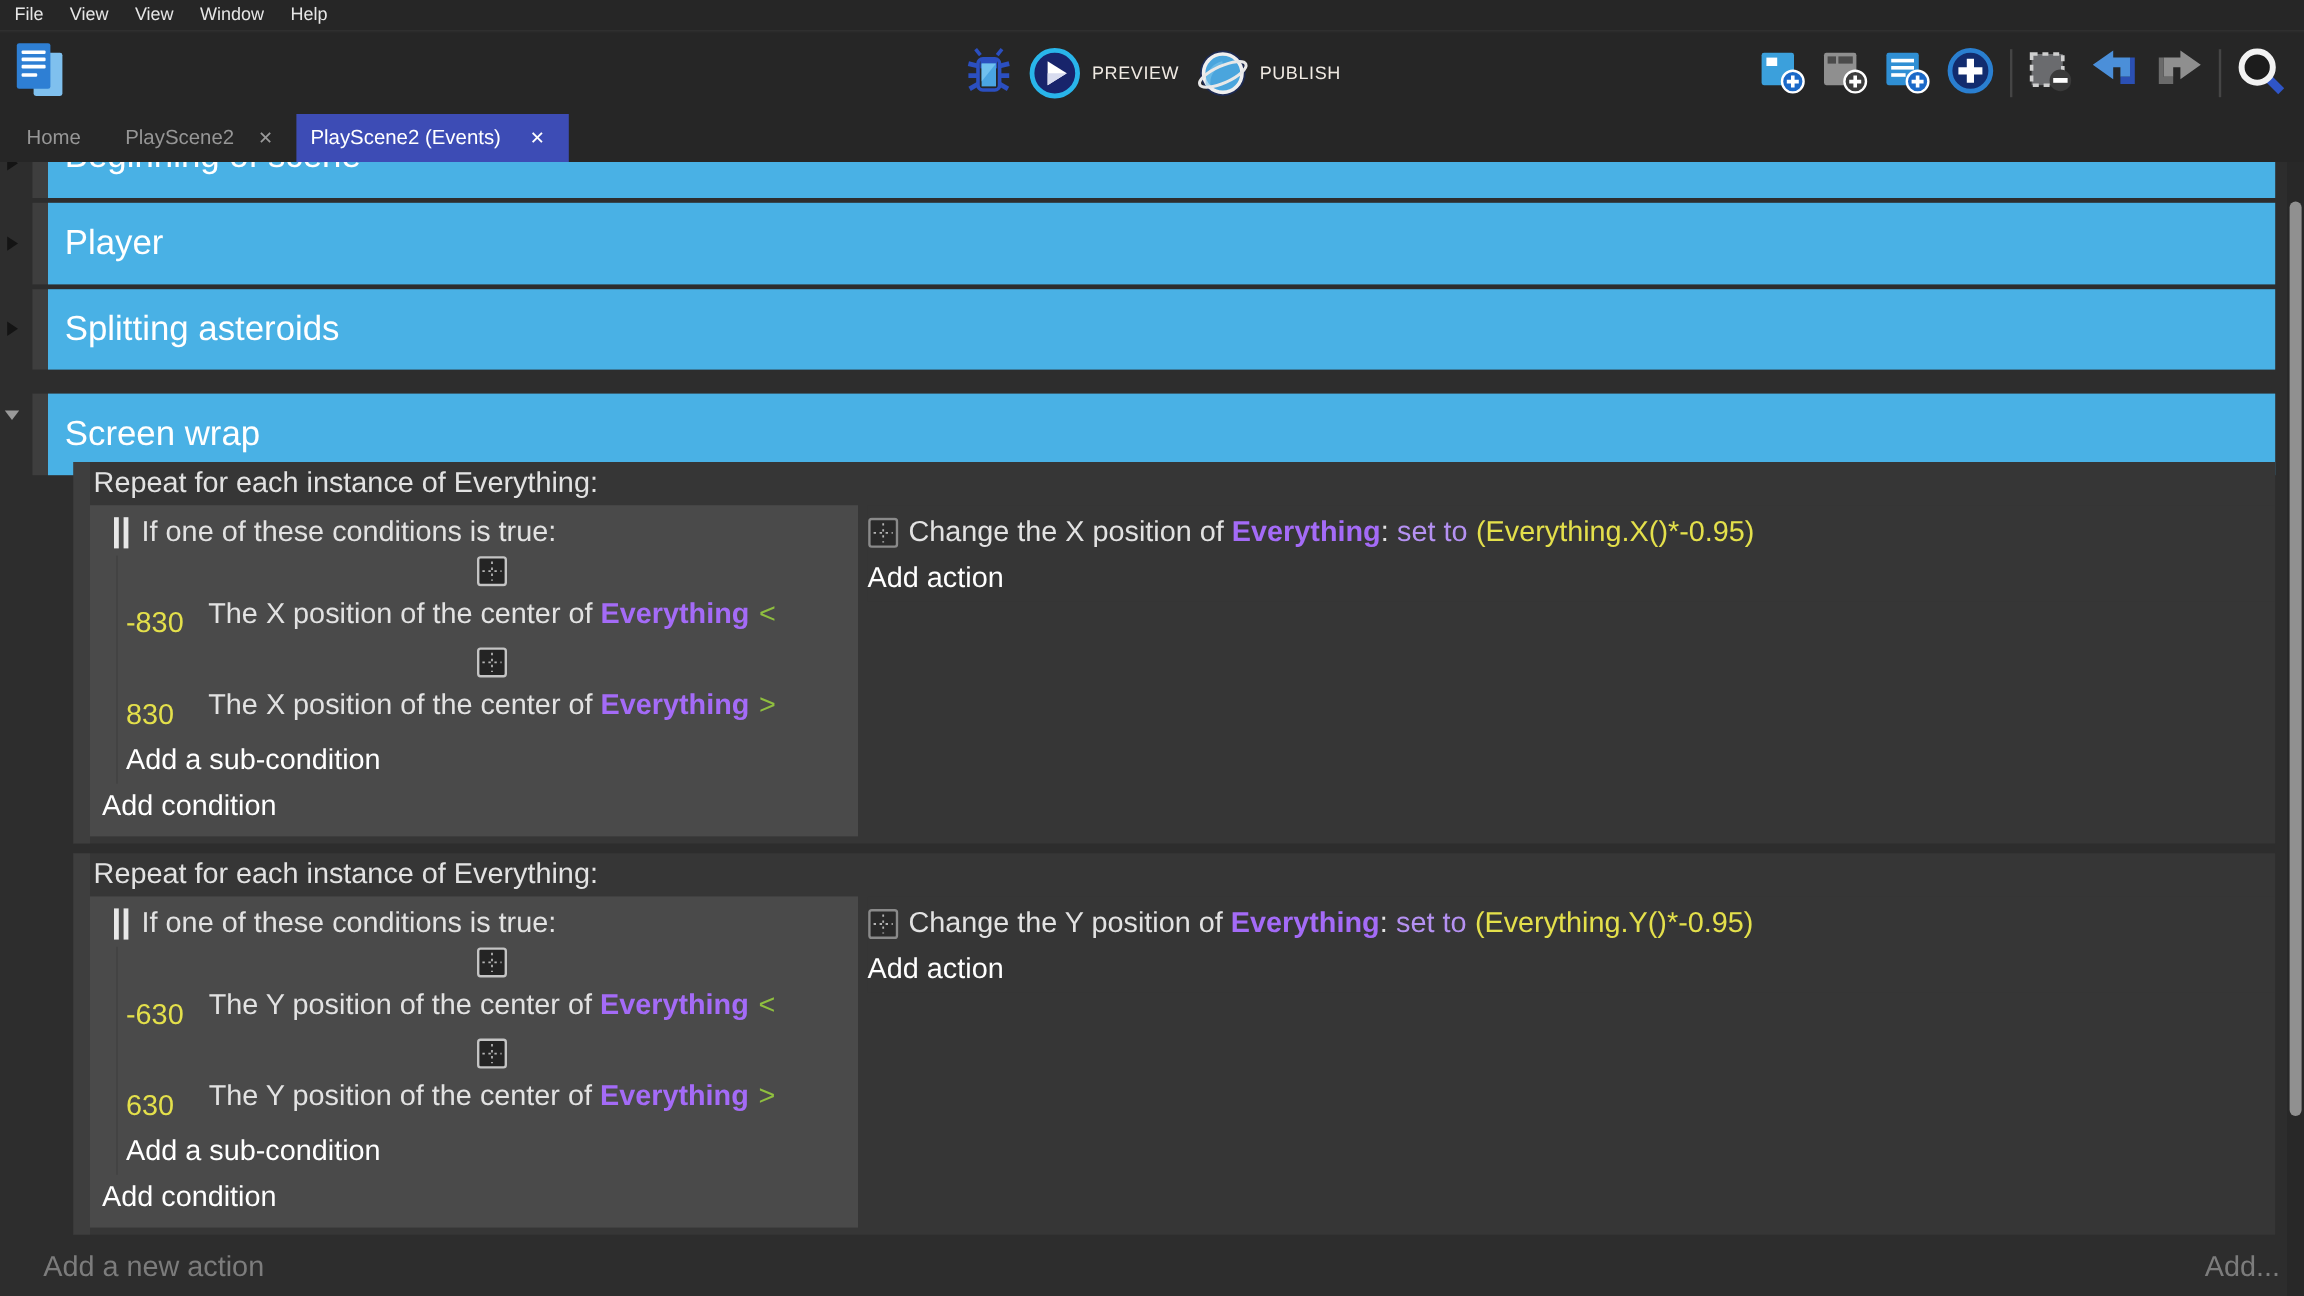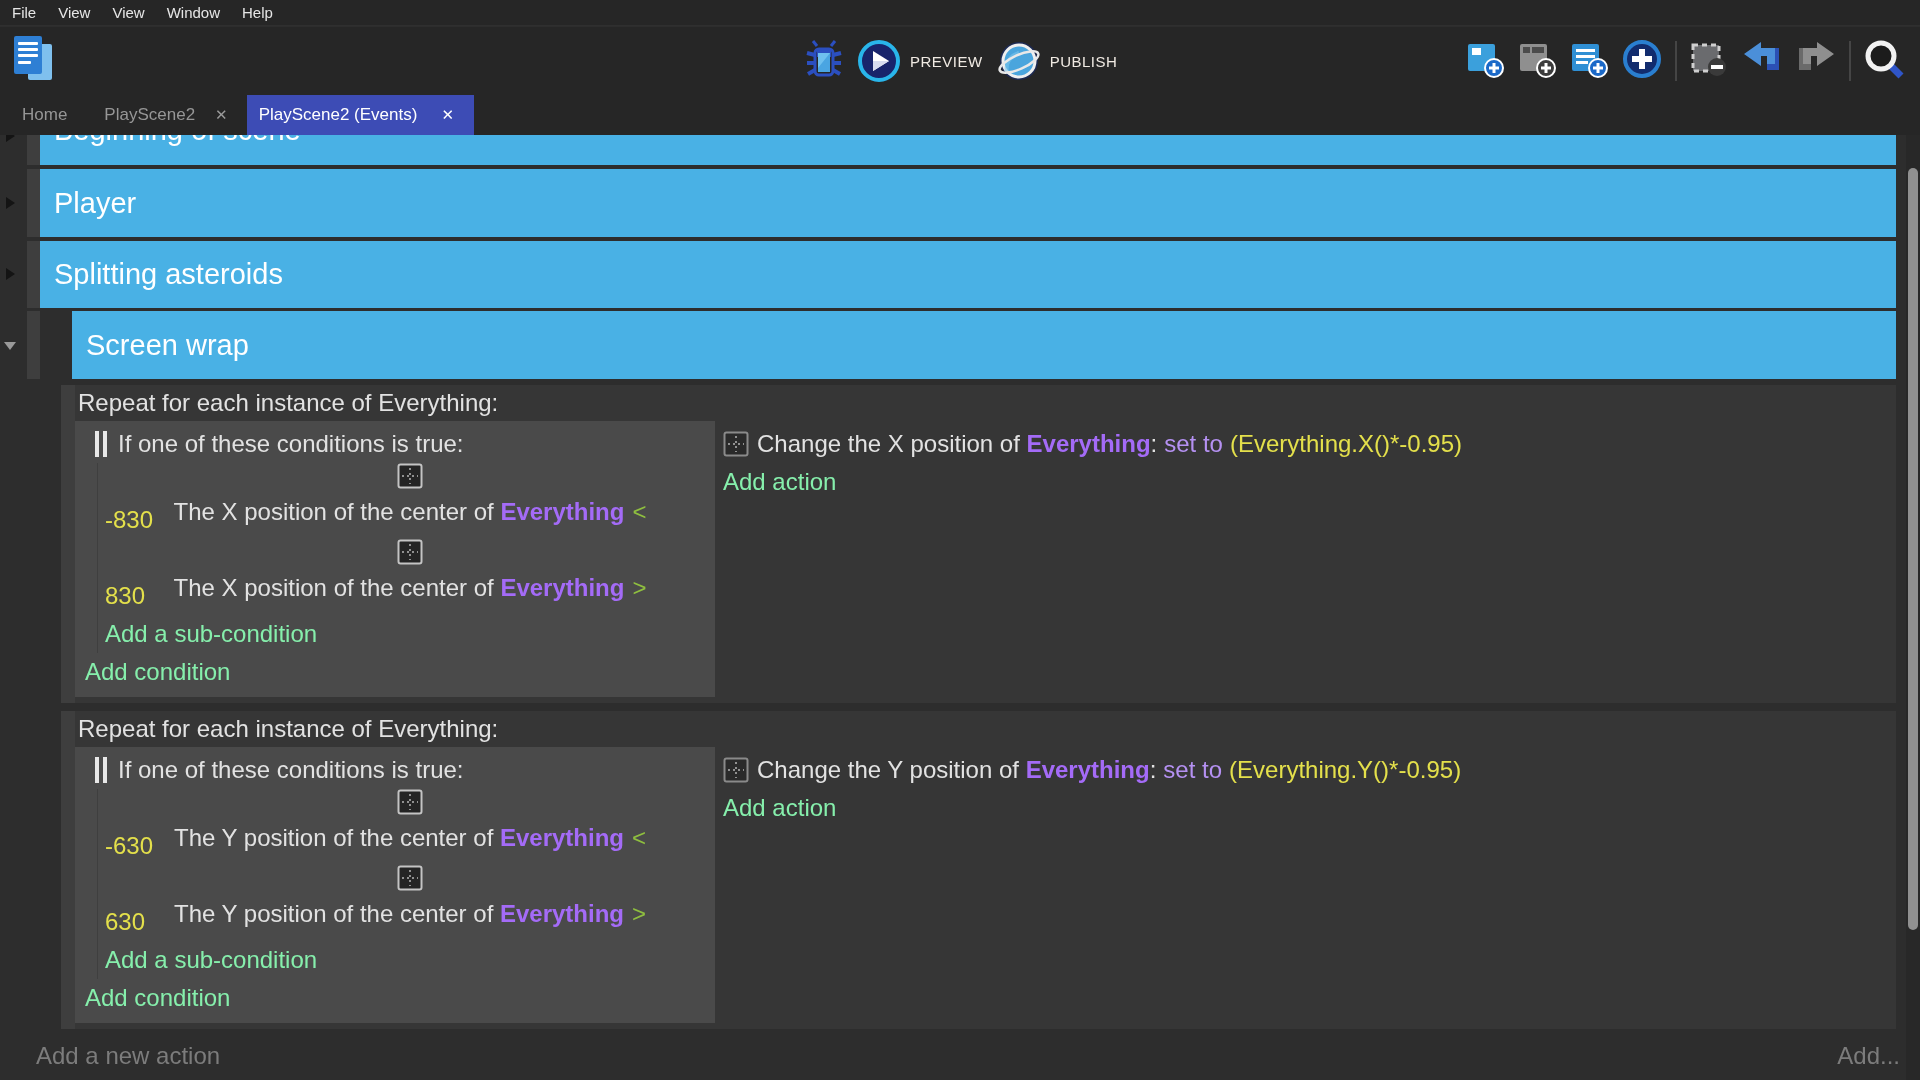--- a/index.html
+++ b/index.html
@@ -43,21 +43,21 @@
   
   .events { position:absolute; top:135px; left:0; right:0; bottom:0; background:#2d2d2d; overflow:hidden; }
 
   .group { position:absolute; left:27px; right:24px; display:flex; }
   .g-handle { width:13px; background:#3e3e3e; }
   .g-head { flex:1; background:#49b1e5; color:#ffffff; font-size:29px; font-weight:500;
             display:flex; align-items:center; padding-left:14px; position:relative; overflow:hidden; cursor:pointer; }
   .g1 { top:0;   height:30px; }
   .g2 { top:34px;  height:68px; }
   .g3 { top:106px; height:67px;text-align:right; }
-  .g4 { top:176px; height:68px;gap:32px; }
+  .g4 { top:193px; height:68px; }
   .g1 .g-head span { position:absolute; top:-19px; left:14px; line-height:29px; }
 
   .arr { position:absolute; width:0; height:0; cursor:pointer; }
   .arr-r { border-top:6px solid transparent; border-bottom:6px solid transparent; border-left:9px solid #141414; }
   .arr-d { border-left:6px solid transparent; border-right:6px solid transparent; border-top:8px solid #9a9a9a; }
   .a1 { left:6px; top:-5px; }
   .a2 { left:6px; top:62px; }
   .a3 { left:6px; top:133px; }
   .a4 { left:4px; top:207px; }
 
@@ -73,21 +73,21 @@
   .row { height:38px; display:flex; align-items:center; font-size:24px; color:#e2e2e2; cursor:pointer; }
   .if-row { margin-left:10px; gap:11px; }
   .or-icon { display:inline-flex; gap:4px; height:26px; }
   .or-icon i { display:block; width:4px; height:26px; background:#e8e8e8; }
   .sub-conds { margin-left:12px; border-left:1px solid #3f3f3f; padding-left:7px; }
   .cond-line { gap:9px;flex-direction:column; }
   .pos-icon { flex:0 0 auto; display:block; }
   .obj { color:#a46bf7; font-weight:700; }
   .op { color:#8fbf3f; margin-left:8px; }
   .val { color:#e4e04b; }
-  .add-link { color:#86efac; }
+  .add-link { color:#ffffff; }
   .setto { color:#b591f2; margin-left:7px; }
   .expr { color:#e4e04b; margin-left:7px; }
   .sep { color:#e2e2e2; }
 
   .actions-col { flex:1; margin-left:8px; padding-top:4px; background:#363636; }
   .action-line { gap:8px; }
 
   .bottom-row { position:absolute; left:36px; right:20px; top:905px; height:32px;
                 display:flex; justify-content:space-between; align-items:center;
                 font-size:24px; color:#7c7c7c; }

